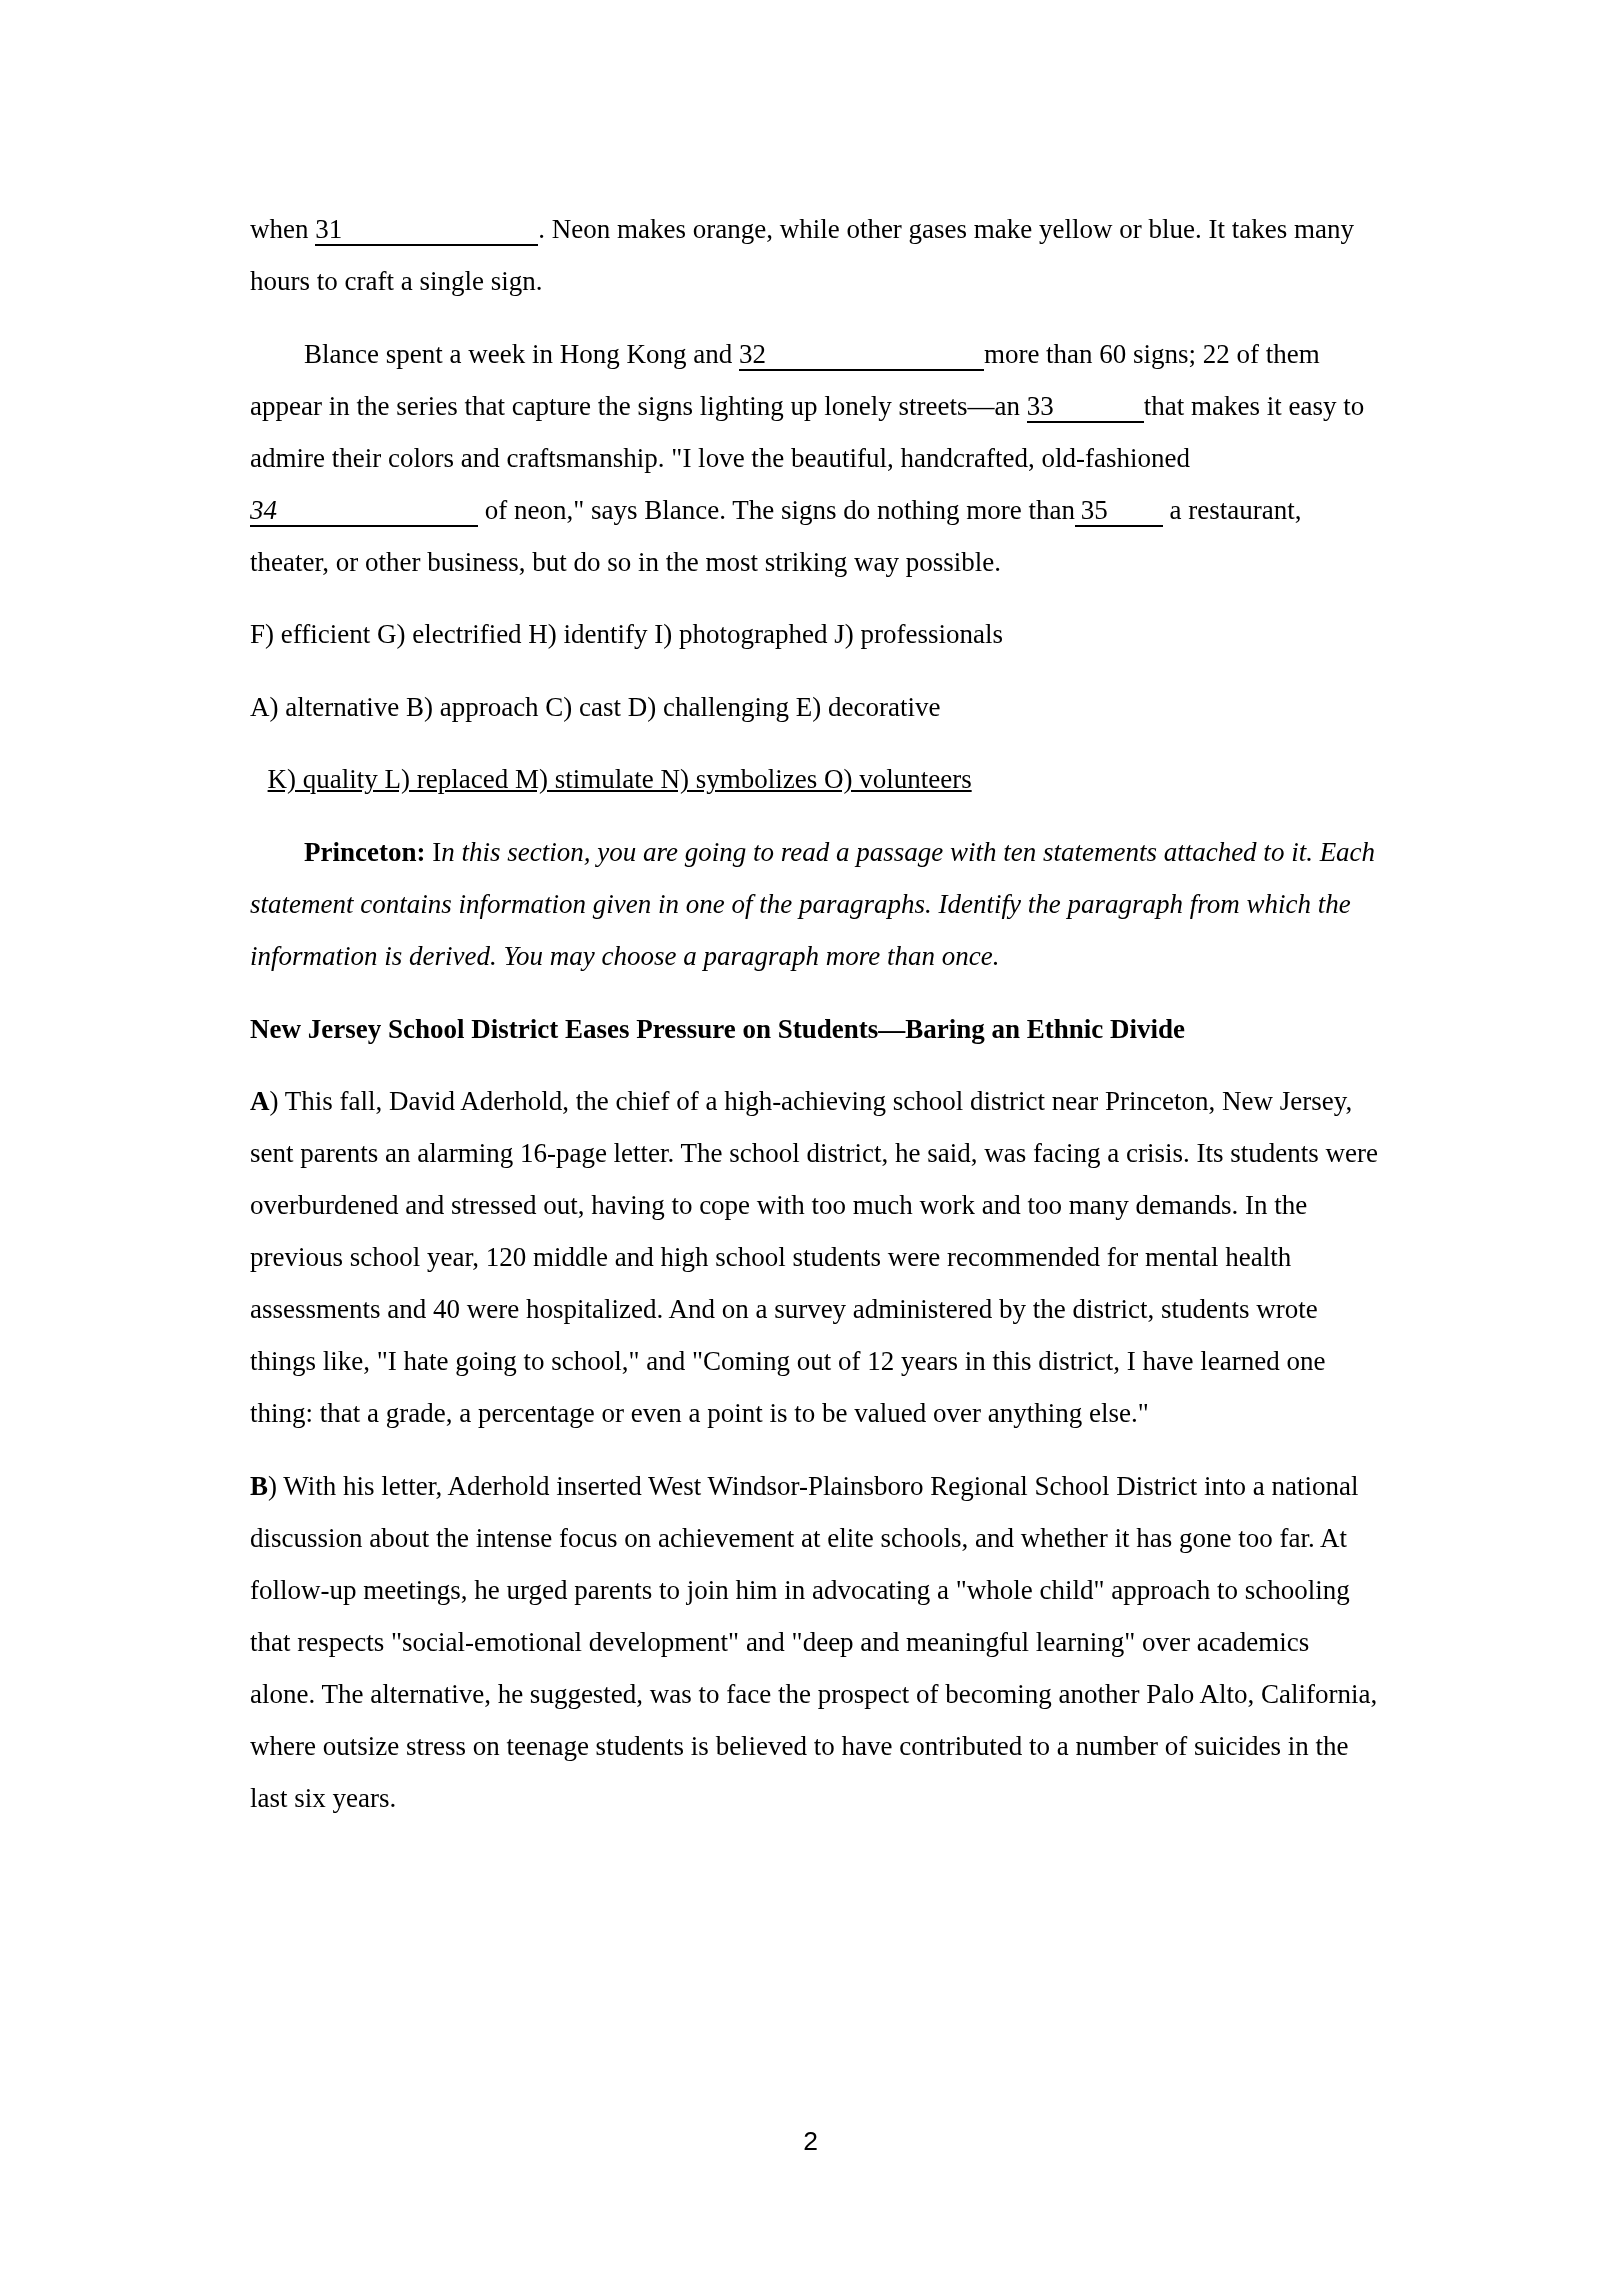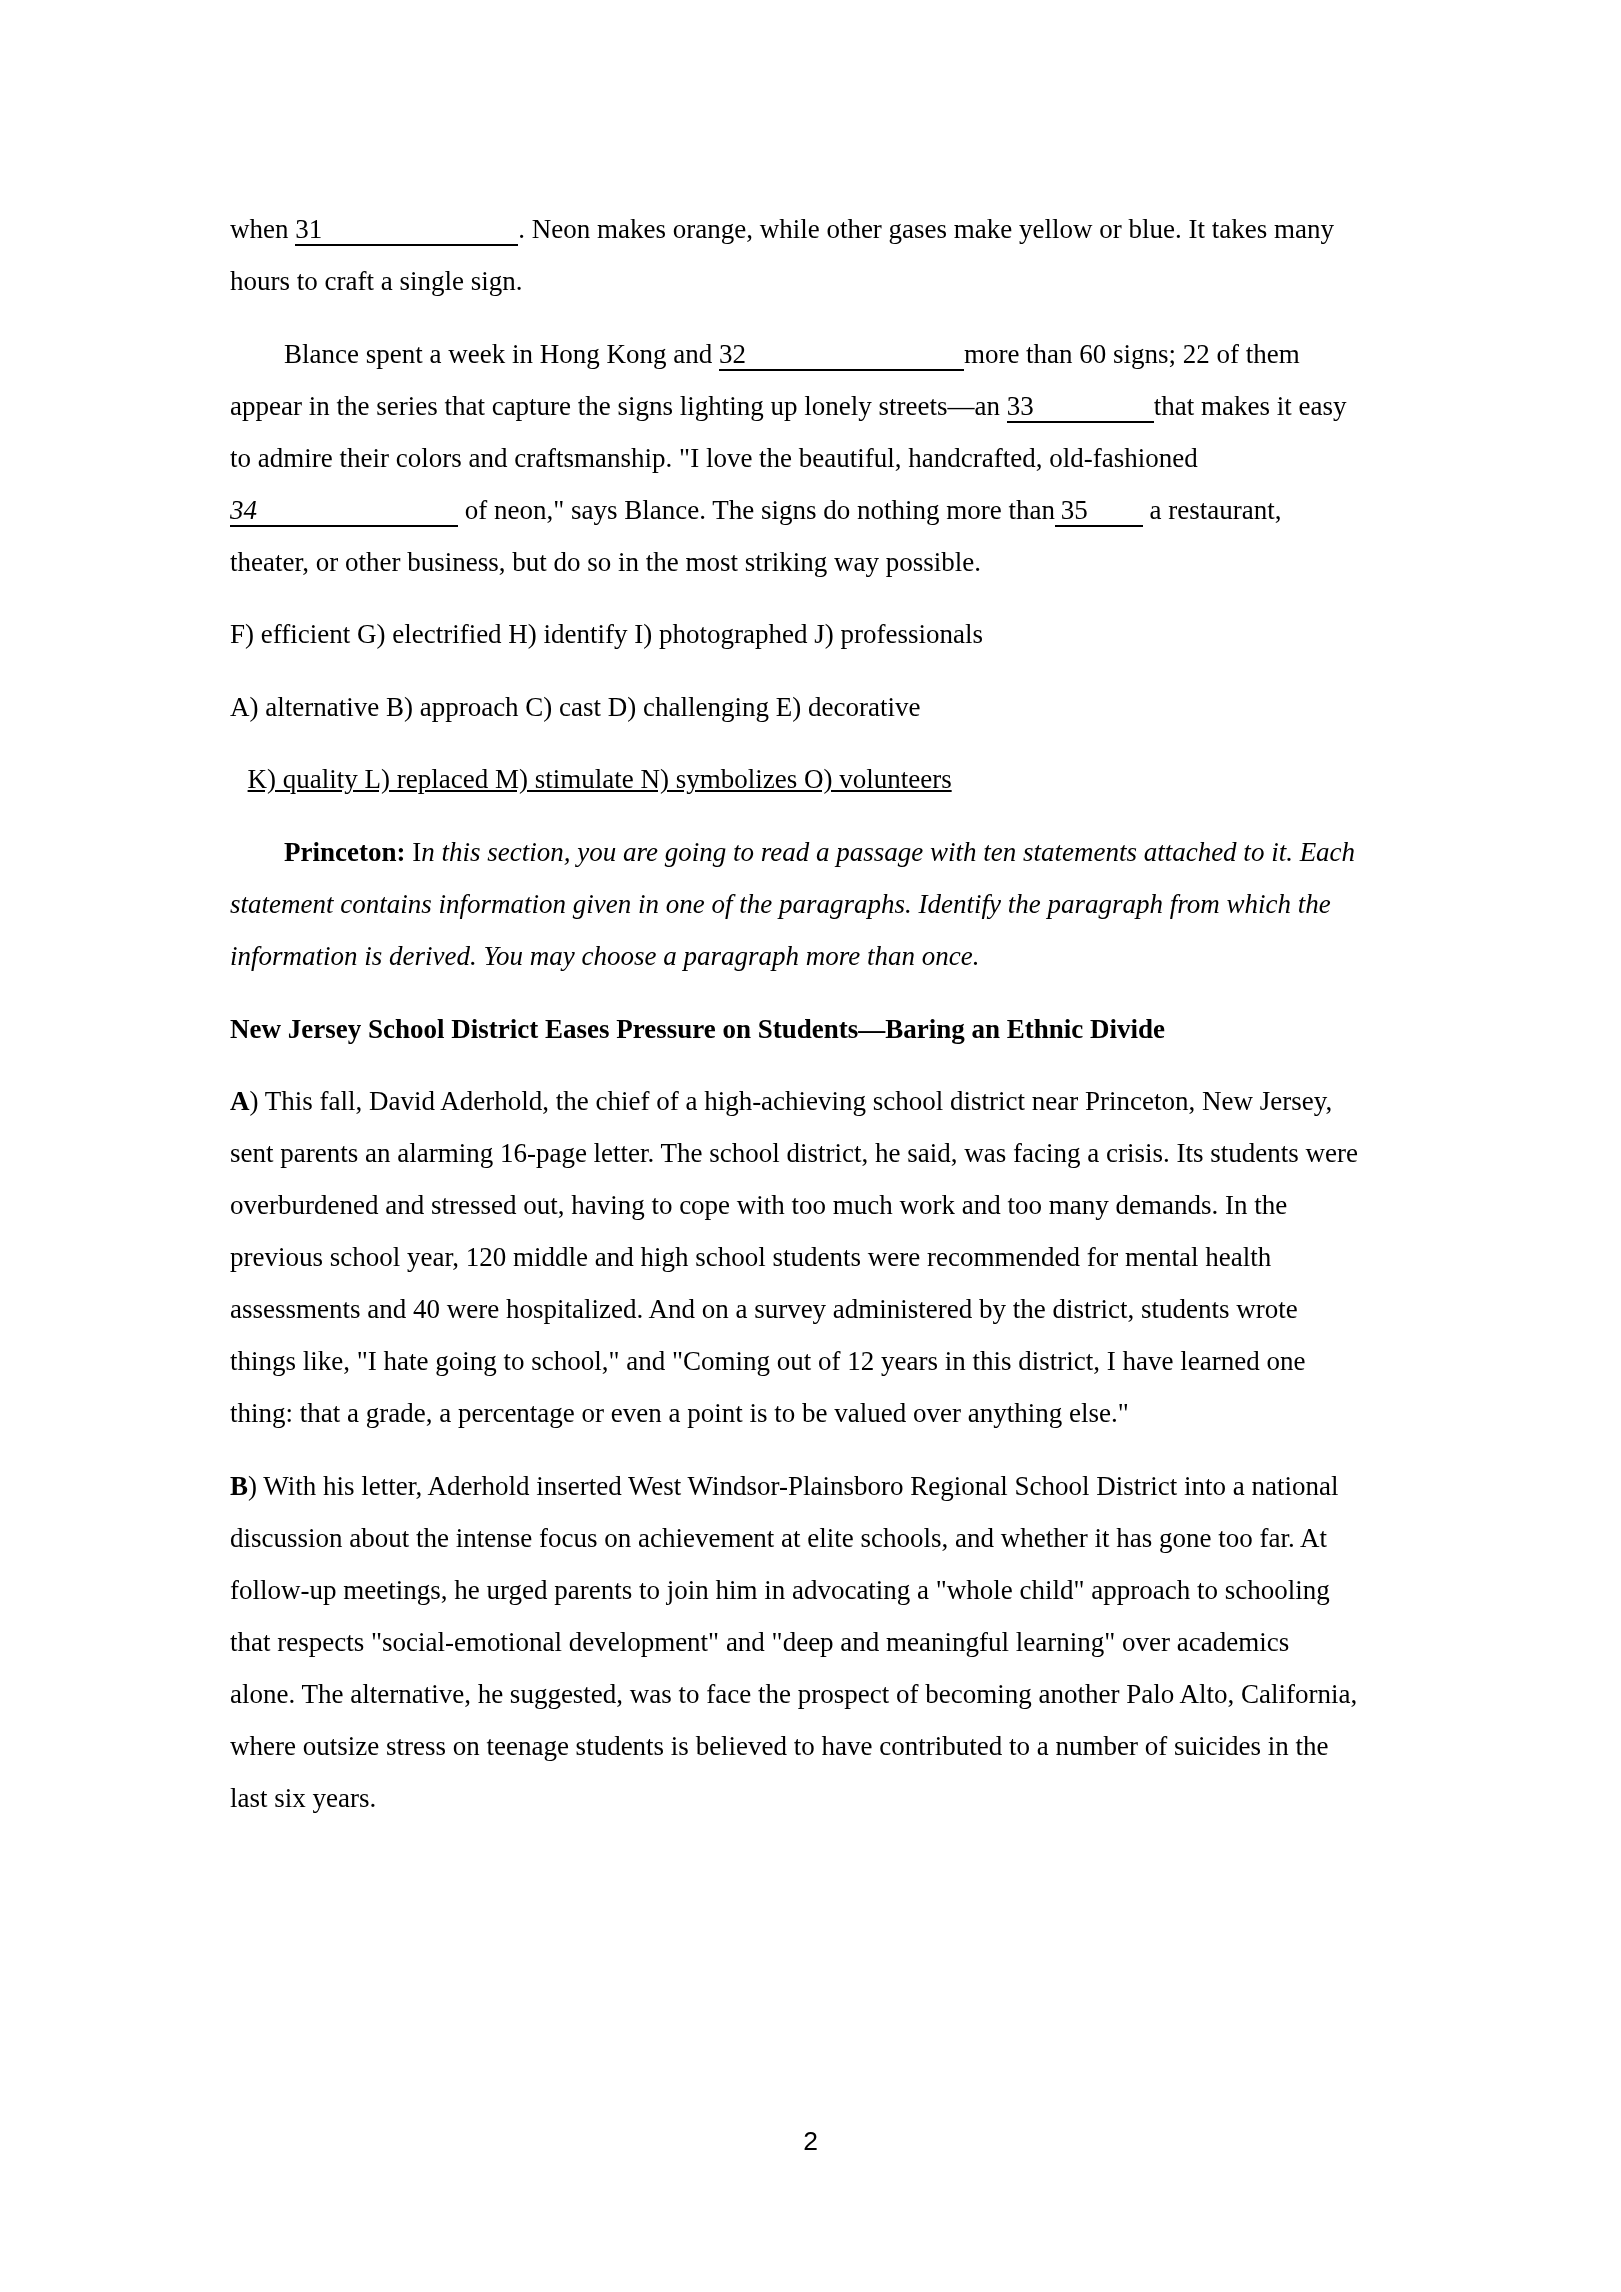--- a/index.html
+++ b/index.html
@@ -5,38 +5,38 @@
   html, body { margin: 0; padding: 0; }
   body {
     width: 1621px; height: 2293px;
     position: relative;
     background: #ffffff;
     color: #000000;
     font-family: "Liberation Serif", serif;
   }
   .content {
     position: absolute;
-    left: 230px; top: 203px;
+    left: 250px; top: 203px;
     width: 1131px;
     font-size: 27px;
     line-height: 52px;
     text-align: left;
   }
   .content p { margin: 0 0 20.6px 0; }
   .indent { text-indent: 54px; }
   .opt-row3 { padding-left: 17.6px; text-decoration: underline; }
   .bold { font-weight: bold; }
   .italic { font-style: italic; }
   .blank {
     border-bottom: 2px solid #000;
     white-space: nowrap;
   }
   .b31 { padding-right: 196px; }
   .b32 { padding-right: 218px; }
-  .b33 { padding-right: 120px; }
+  .b33 { padding-right: 90px; }
   .b34 { padding-right: 201px; font-style: italic; }
   .b35 { padding-left: 5.9px; padding-right: 55px; }
   .passage-title {
     font-weight: bold;
   }
   .footer {
     position: absolute;
     left: 0; top: 2125px;
     width: 1621px;
     text-align: center;

